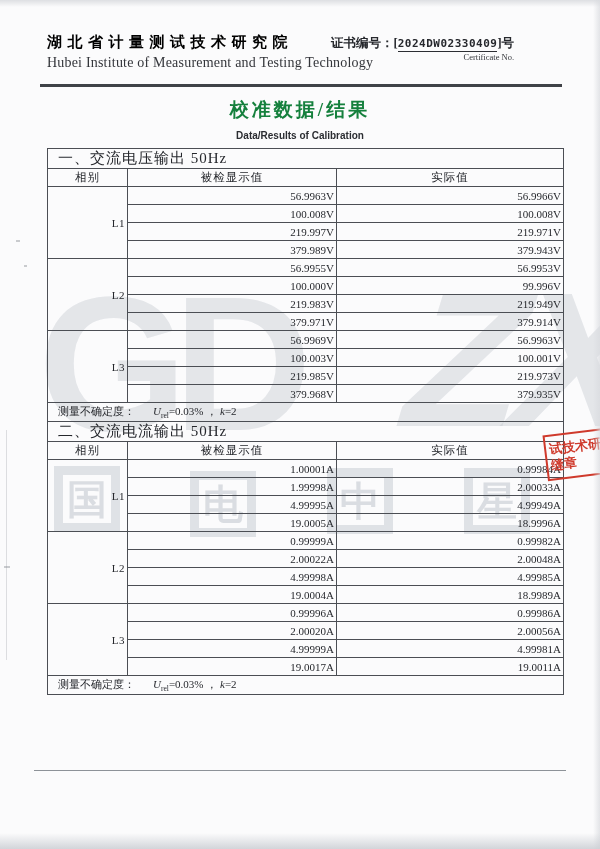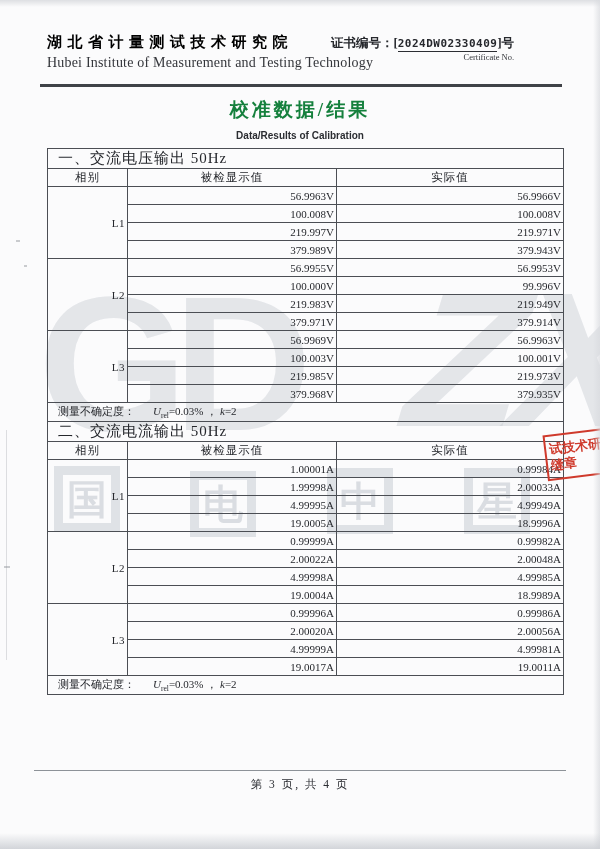--- a/index.html
+++ b/index.html
@@ -226,21 +226,20 @@
         </tr>
       </tbody>
     </table>
 
   <div class="stamp" id="stamp" style="border-color: rgb(207, 58, 44); color: rgb(207, 58, 44);">
     <div>试技术研</div>
     <div>缝章</div>
   </div>
 
   <div class="footer-line"></div>
-  <div class="footer-text">第 3 页, 共 4 页</div>
 
   <div class="edge edge-top"></div>
   <div class="edge edge-right"></div>
   <div class="edge edge-bottom"></div>
   <div class="speck sp1"></div>
   <div class="speck sp2"></div>
   <div class="speck sp3"></div>
   <div class="speck vline"></div>
 
 </div>

